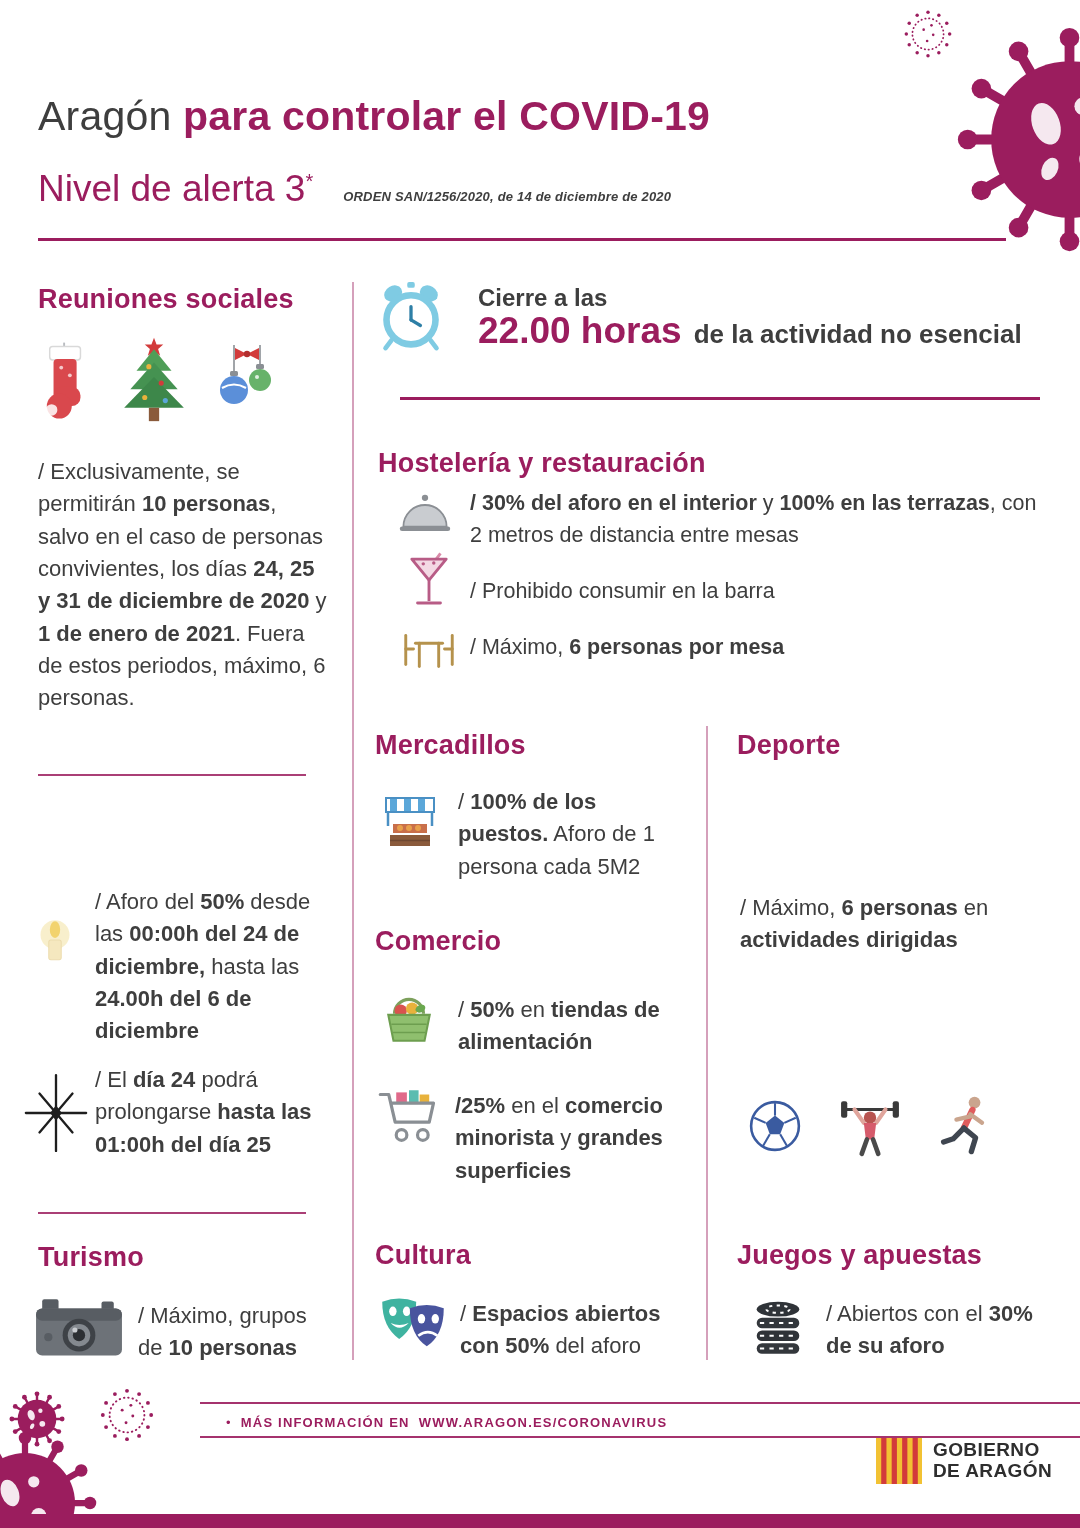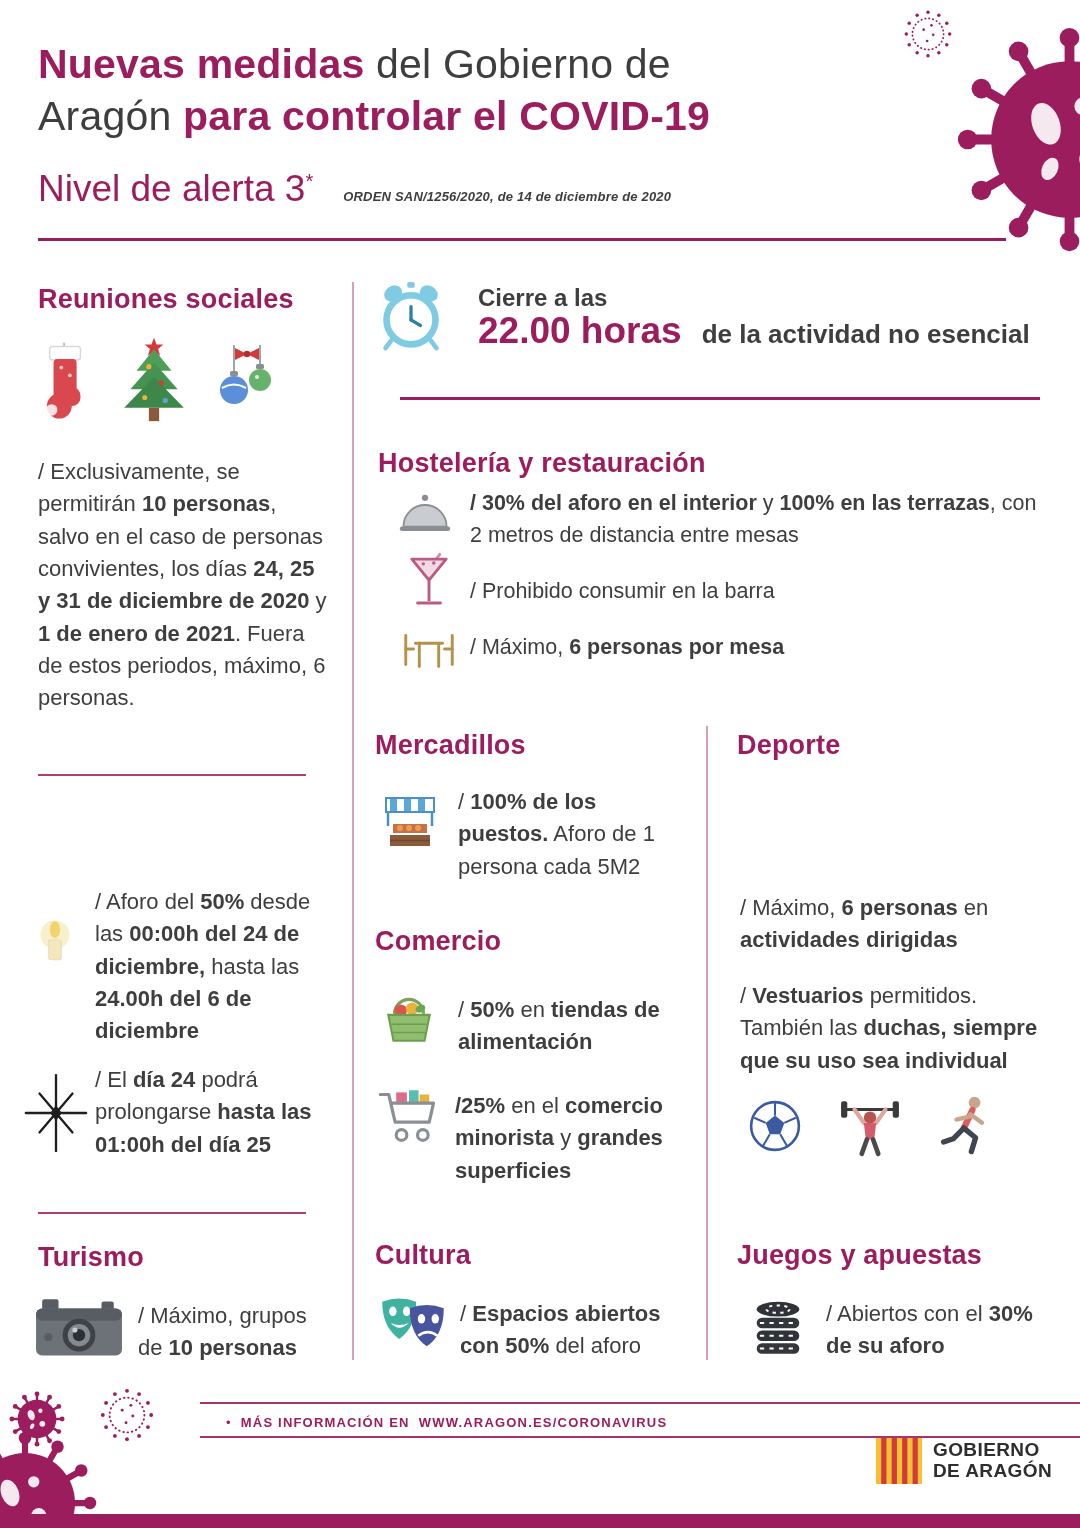--- a/index.html
+++ b/index.html
@@ -18,21 +18,21 @@
   .h2{font-size:27px;font-weight:700;color:var(--magenta);letter-spacing:.2px;}
   .body-txt{font-size:22px;line-height:1.47;color:var(--dark);}
   .hline{background:var(--magenta);height:2px;}
   .vline{background:rgba(155,29,94,.42);width:2px;}
   .title-line{font-size:41px;line-height:52px;font-weight:400;letter-spacing:.2px;}
   .alert-row{display:flex;align-items:baseline;gap:30px;}
   .alert-level{font-size:37px;color:var(--magenta);font-weight:400;}
   .ast{font-size:20px;vertical-align:super;}
   .order-txt{font-size:13px;font-style:italic;font-weight:700;color:var(--dark);letter-spacing:.2px;}
   .cierre-intro{font-size:24px;font-weight:700;color:var(--dark);}
-  .cierre-line2{display:flex;align-items:baseline;gap:20px;}
+  .cierre-line2{display:flex;align-items:baseline;gap:12px;}
   .cierre-time{font-size:37px;font-weight:700;color:var(--magenta);}
   .cierre-suffix{font-size:26px;font-weight:700;color:var(--dark);text-align:right;}
   .sports-row{display:flex;align-items:center;gap:34px;}
   .xmas-row{display:flex;align-items:flex-end;gap:26px;}
   .info-row{display:flex;align-items:center;gap:9px;font-size:13px;letter-spacing:1.2px;color:var(--magenta);}
   .info-prefix{font-weight:600;}
   .info-url{font-weight:800;cursor:pointer;}
   .logo{display:flex;align-items:center;gap:11px;}
   .logo-text{font-size:19px;font-weight:800;color:#2e2e2e;line-height:1.1;letter-spacing:.4px;}
   .bottom-bar{background:var(--magenta);}
@@ -99,21 +99,20 @@
           <circle cx="72" cy="62" r="3"></circle>
           <circle cx="58" cy="76" r="3"></circle>
           <circle cx="68" cy="40" r="3"></circle>
       </g>
     </symbol>
   </defs>
 </svg>
 
 <div class="page">
 
-  <div class="abs title-line" style="left:38px;top:38px;"><span class="b c-m">Nuevas medidas</span><span class="c-d"> del Gobierno de</span></div>
   <div class="abs title-line" style="left:38px;top:90px;"><span class="c-d">Aragón </span><span class="b c-m">para controlar el COVID-19</span></div>
 
   <div class="abs alert-row" style="left:38px;top:168px;">
     <span class="alert-level"><span>Nivel de alerta 3</span><span class="ast">*</span></span>
     <span class="order-txt">ORDEN SAN/1256/2020, de 14 de diciembre de 2020</span>
   </div>
 
   <div class="abs hline" style="left:38px;top:238px;width:968px;height:3px;"></div>
 
   <span class="abs" style="left:902px;top:8px;width:52px;height:52px;">
@@ -340,21 +339,20 @@
       <ellipse cx="41" cy="24" rx="3.5" ry="4.5" fill="#ffffff"></ellipse>
       <ellipse cx="54" cy="24" rx="3.5" ry="4.5" fill="#ffffff"></ellipse>
       <path d="M38 40 Q47 33 56 40" stroke="#ffffff" stroke-width="2.5" fill="none"></path>
     </svg>
   </span>
   <div class="abs body-txt" style="left:460px;top:1298px;width:242px;"><span>/ </span><span class="b">Espacios abiertos con 50%</span><span> del aforo</span></div>
 
   <div class="abs h2" style="left:737px;top:730px;">Deporte</div>
 
   <div class="abs body-txt" style="left:740px;top:892px;width:300px;"><span>/ Máximo, </span><span class="b">6 personas</span><span> en </span><span class="b">actividades dirigidas</span></div>
-  <div class="abs body-txt" style="left:740px;top:980px;width:306px;"><span>/ </span><span class="b">Vestuarios</span><span> permitidos. También las </span><span class="b">duchas, siempre que su uso sea individual</span></div>
 
   <div class="abs sports-row" style="left:748px;top:1094px;">
     <span>
       <svg width="54" height="54" viewBox="0 0 52 52">
         <circle cx="26" cy="26" r="23" fill="#ffffff" stroke="#3a5ba0" stroke-width="2.5"></circle>
         <polygon points="26,16 35,23 31,34 21,34 17,23" fill="#3a5ba0"></polygon>
         <g stroke="#3a5ba0" stroke-width="2">
           <line x1="26" y1="16" x2="26" y2="4"></line>
             <line x1="35" y1="23" x2="46" y2="18"></line>
           <line x1="31" y1="34" x2="38" y2="46"></line>

